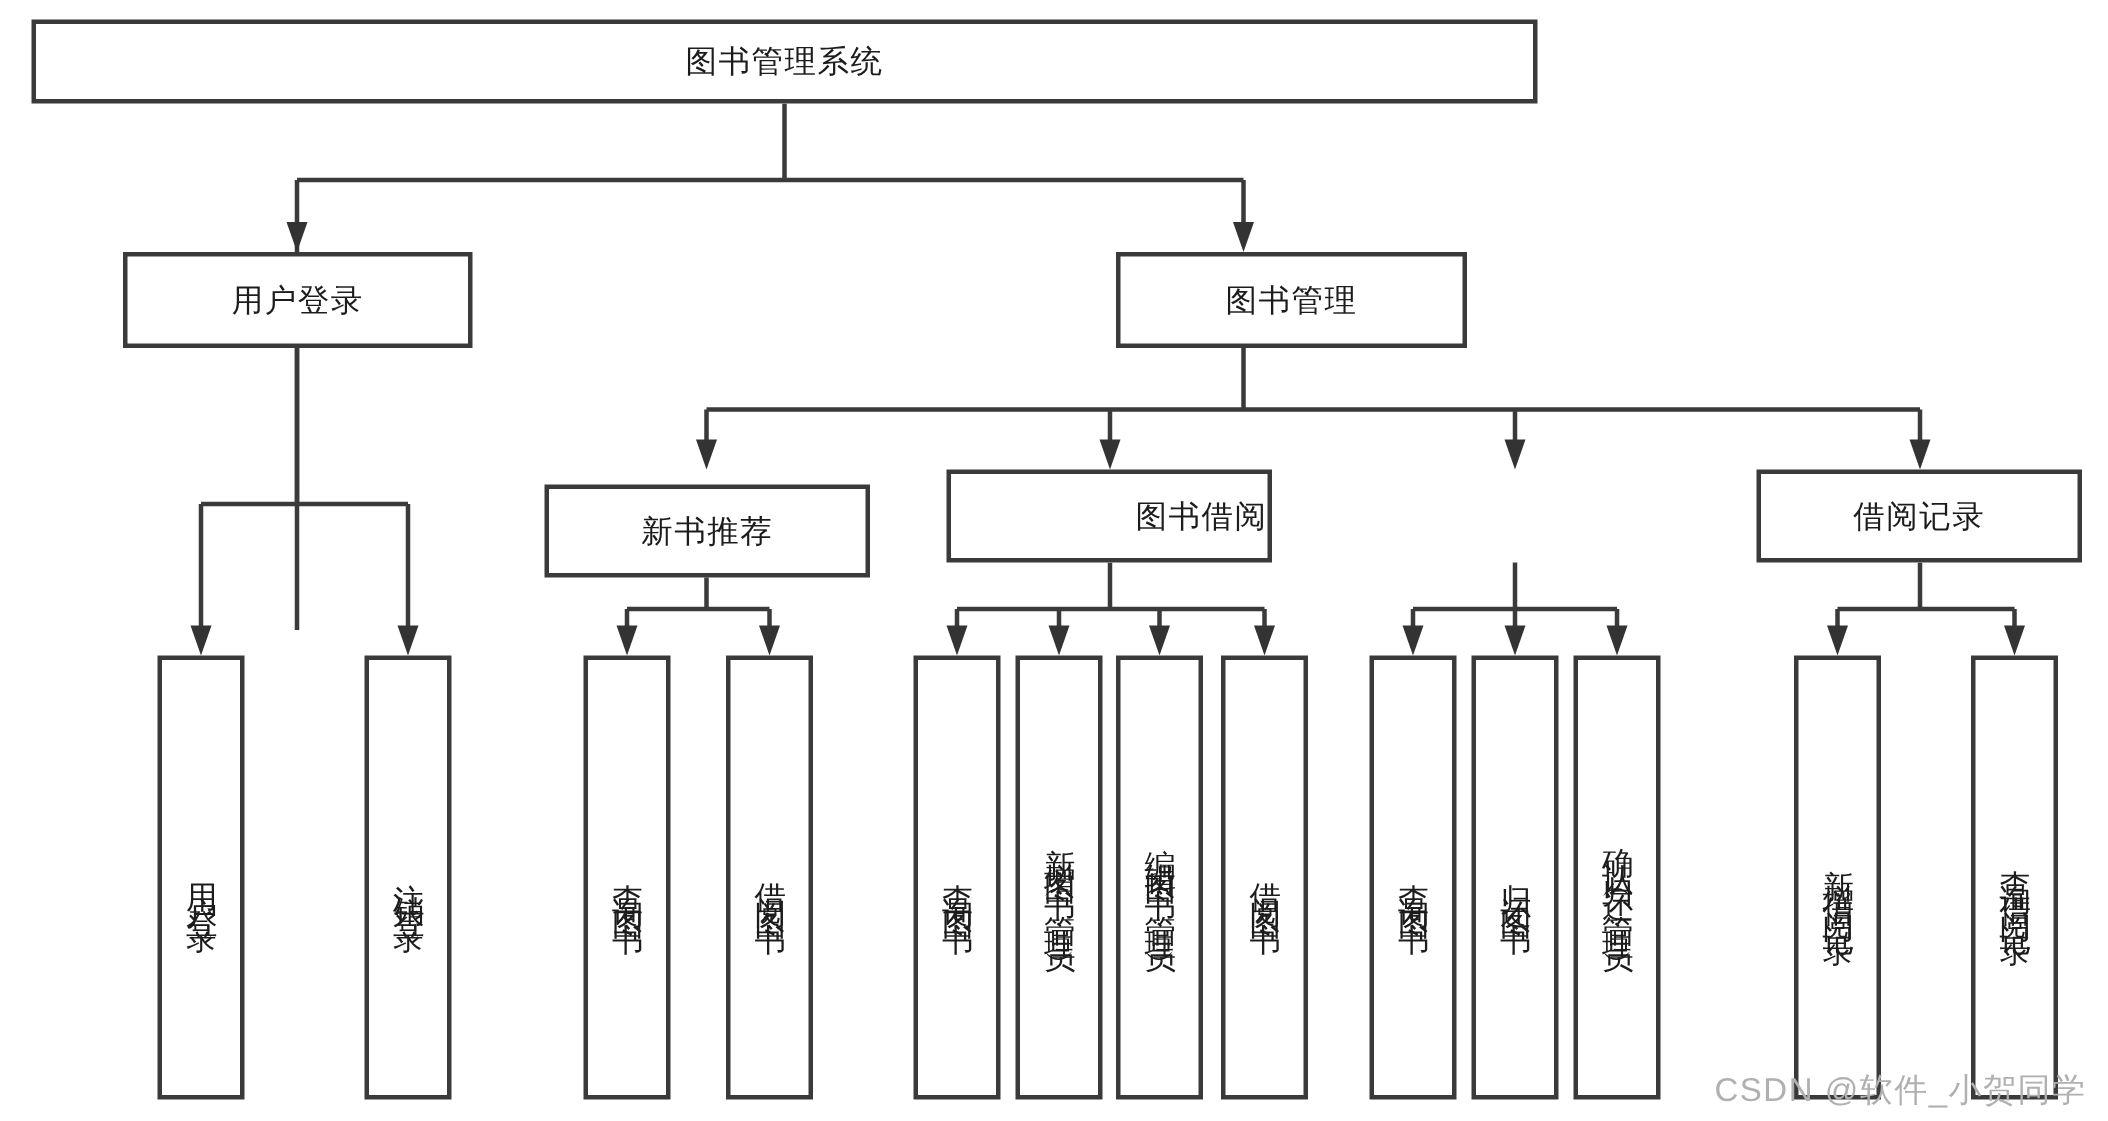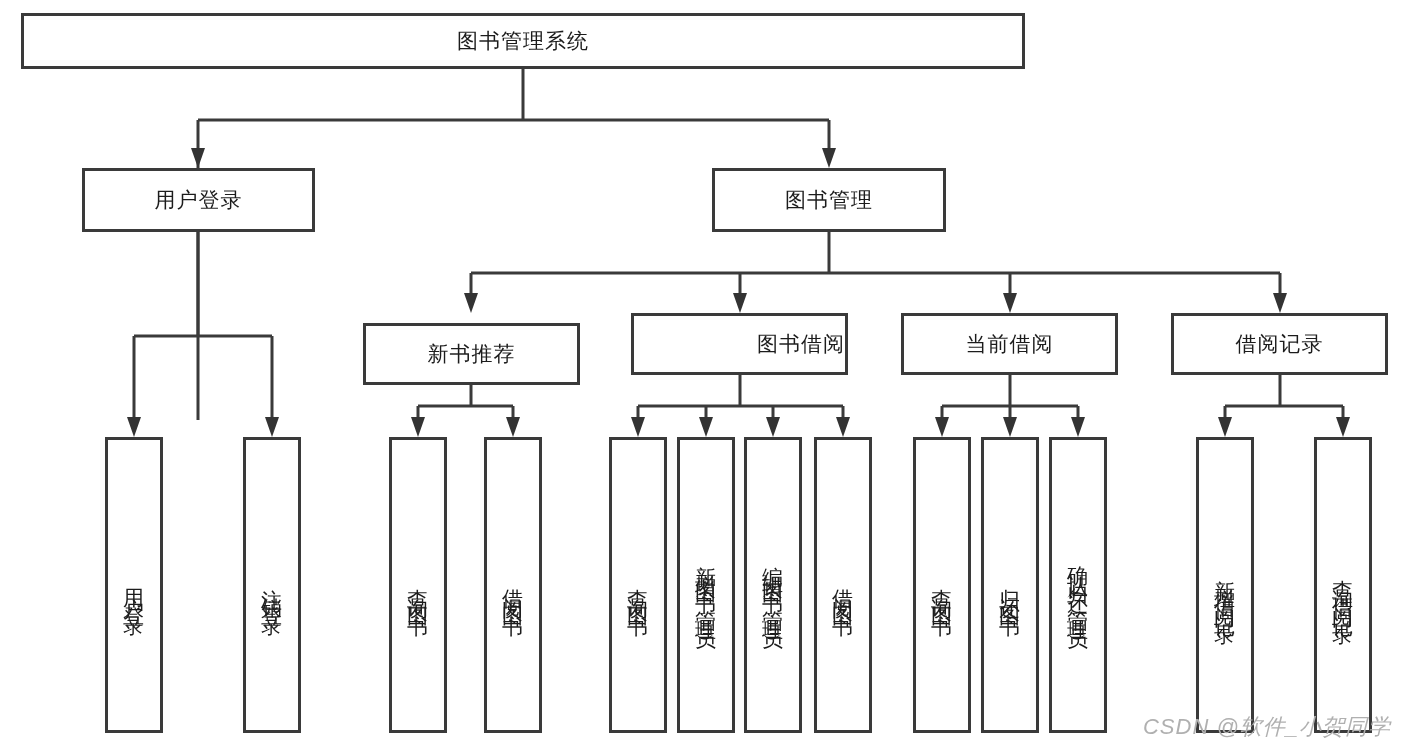--- a/index.html
+++ b/index.html
@@ -46,21 +46,20 @@
     margin-top: 9px;
   }
   .watermark {
     position: absolute;
     right: 14px;
     bottom: 5px;
     font-size: 22px;
     letter-spacing: 1px;
     color: #b0b0b0;
     white-space: nowrap;
-    font-style: italic;
   }
 </style>
 </head>
 <body>
 
 <div class="canvas">
 
   <svg class="wires" viewBox="0 0 1405 747" xmlns="http://www.w3.org/2000/svg">
     <g stroke="#3a3a3a" stroke-width="3" fill="none">
       <path d="M523 69 V120 M198 120 H829 M198 120 V420 M198 120 V150 M829 120 V150"></path>
@@ -94,32 +93,29 @@
     </g>
   </svg>
 
   <div class="node" style="left:21px; top:13px; width:1004px; height:56px;">
     <span class="h-label">图书管理系统</span>
   </div>
 
   <div class="node" style="left:82px; top:168px; width:233px; height:64px;">
     <span class="h-label">用户登录</span>
   </div>
-  <div class="node" style="left:712px; top:168px; width:234px; height:64px;">
+  <div class="node" style="left:744px; top:168px; width:234px; height:64px;">
     <span class="h-label">图书管理</span>
   </div>
 
   <div class="node" style="left:363px; top:323px; width:217px; height:62px;">
     <span class="h-label">新书推荐</span>
   </div>
   <div class="node" style="left:631px; top:313px; width:217px; height:62px;justify-content:flex-end;">
     <span class="h-label">图书借阅</span>
-  </div>
-  <div class="node" style="left:901px; top:313px; width:217px; height:62px;">
-    <span class="h-label">当前借阅</span>
   </div>
   <div class="node" style="left:1171px; top:313px; width:217px; height:62px;">
     <span class="h-label">借阅记录</span>
   </div>
 
   <div class="node leaf" style="left:105px; top:437px; width:58px; height:296px;">
     <span class="v-label">用户登录</span>
   </div>
   <div class="node leaf" style="left:243px; top:437px; width:58px; height:296px;">
     <span class="v-label">注销登录</span>

